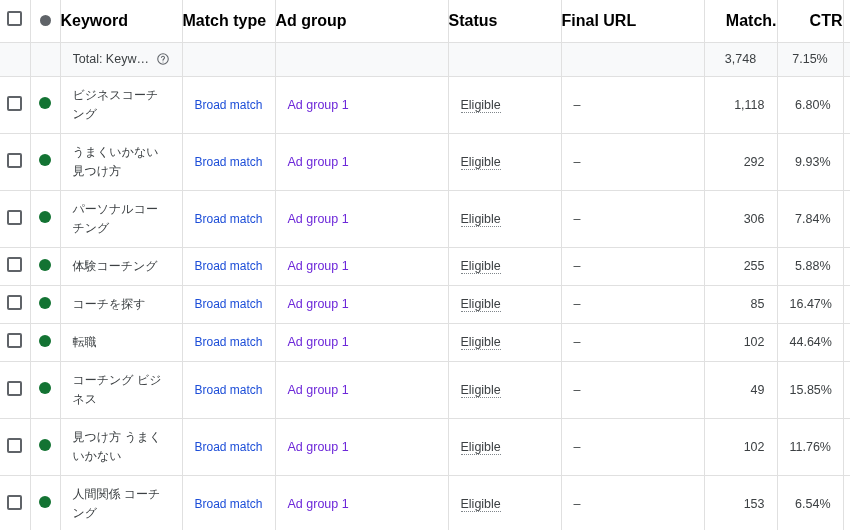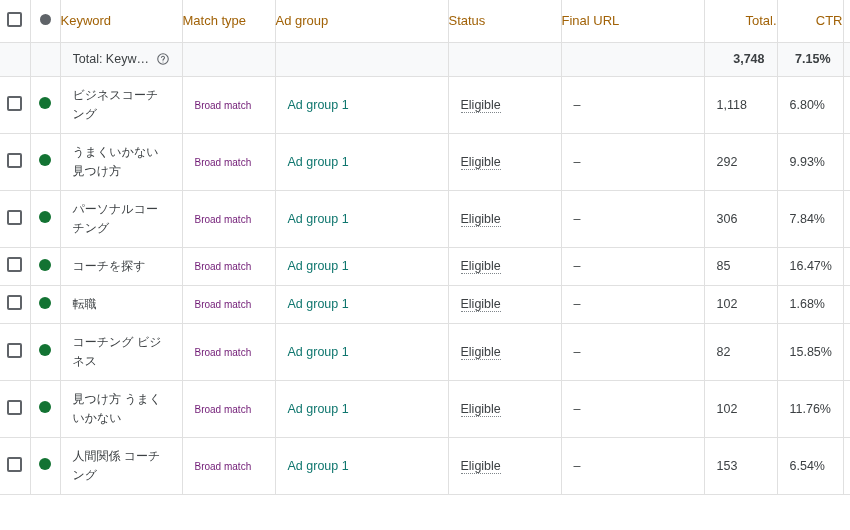--- a/index.html
+++ b/index.html
@@ -31,23 +31,23 @@
   .col-status { width: 113px; }
   .col-url    { width: 143px; }
   .col-impr   { width: 73px; }
   .col-ctr    { width: 66px; }
   .col-end    { width: 7px; }
 
   
   thead th {
     height: 42px;
     background: #ffffff;
-    font-size: 13px;
-    font-weight: normal;
-    color: #a16207;
+    font-size: 16px;
+    font-weight: bold;
+    color: #000000;
     text-align: left;
     padding: 0 12px;
     white-space: nowrap;
     border-bottom: 1px solid #dadce0;
   }
   thead th.num { text-align: right; }
   thead th.tight { padding: 0; text-align: center; }
 
   .hdr-checkbox {
     width: 15px; height: 15px;
@@ -65,21 +65,21 @@
 
   
   tr.total-row td {
     height: 34px;
     background: #f8f9fa;
     font-size: 12.5px;
     color: #3c4043;
     padding: 0 12px;
     white-space: nowrap;
   }
-  tr.total-row td.num { text-align: right; font-weight: bold; }
+  tr.total-row td.num { text-align: center; }
   .total-label-wrap {
     display: flex;
     align-items: center;
     justify-content: space-between;
     gap: 6px;
   }
   .total-text {
     overflow: hidden;
     text-overflow: ellipsis;
     white-space: nowrap;
@@ -115,36 +115,36 @@
     background: #137333;
     display: inline-block;
   }
 
   .kw-text {
     font-size: 12px;
     line-height: 19px;
     color: #3c4043;
     word-break: break-all;
   }
-  .match-text { font-size: 10px; color: #701a75; white-space: nowrap; }
+  .match-text { font-size: 12px; color: #1d4ed8; white-space: nowrap; }
   .adg-link {
     font-size: 12.5px;
-    color: #0f766e;
+    color: #6d28d9;
     text-decoration: none;
     cursor: pointer;
   }
   .status-ok {
     font-size: 12.5px;
     color: #3c4043;
     border-bottom: 1px dotted #80868b;
     cursor: default;
     display: inline;
   }
   .url-dash { font-size: 12.5px; color: #3c4043; }
-  td.num { white-space: nowrap; }
+  td.num { text-align: right; white-space: nowrap; }
   td.cell-end { padding: 0; border-right: none; }
   thead th.col-end { border-right: none; }
 </style>
 </head>
 <body>
 
 <table class="table">
   <colgroup>
     <col class="col-check">
       <col class="col-dot">
@@ -164,21 +164,21 @@
         <span class="hdr-checkbox"></span>
       </th>
       <th class="tight">
         <span class="hdr-dot"></span>
       </th>
       <th>Keyword</th>
       <th>Match type</th>
       <th>Ad group</th>
       <th>Status</th>
       <th>Final URL</th>
-      <th class="num">Total.</th>
+      <th class="num">Match.</th>
       <th class="num">CTR</th>
       <th class="col-end"></th>
     </tr>
   </thead>
 
   <tbody>
     <tr class="total-row">
       <td></td>
       <td></td>
       <td colspan="1">
@@ -233,50 +233,62 @@
         <td><a class="adg-link">Ad group 1</a></td>
         <td><span class="status-ok">Eligible</span></td>
         <td><span class="url-dash">–</span></td>
         <td class="num">306</td>
         <td class="num">7.84%</td>
         <td class="cell-end"></td>
       </tr>
       <tr class="data-row">
         <td class="cell-check"><span class="row-checkbox"></span></td>
         <td class="cell-dot"><span class="row-dot"></span></td>
+        <td><span class="kw-text">体験コーチング</span></td>
+        <td><span class="match-text">Broad match</span></td>
+        <td><a class="adg-link">Ad group 1</a></td>
+        <td><span class="status-ok">Eligible</span></td>
+        <td><span class="url-dash">–</span></td>
+        <td class="num">255</td>
+        <td class="num">5.88%</td>
+        <td class="cell-end"></td>
+      </tr>
+      <tr class="data-row">
+        <td class="cell-check"><span class="row-checkbox"></span></td>
+        <td class="cell-dot"><span class="row-dot"></span></td>
         <td><span class="kw-text">コーチを探す</span></td>
         <td><span class="match-text">Broad match</span></td>
         <td><a class="adg-link">Ad group 1</a></td>
         <td><span class="status-ok">Eligible</span></td>
         <td><span class="url-dash">–</span></td>
         <td class="num">85</td>
         <td class="num">16.47%</td>
         <td class="cell-end"></td>
       </tr>
       <tr class="data-row">
         <td class="cell-check"><span class="row-checkbox"></span></td>
         <td class="cell-dot"><span class="row-dot"></span></td>
         <td><span class="kw-text">転職</span></td>
         <td><span class="match-text">Broad match</span></td>
         <td><a class="adg-link">Ad group 1</a></td>
         <td><span class="status-ok">Eligible</span></td>
         <td><span class="url-dash">–</span></td>
         <td class="num">102</td>
-        <td class="num">1.68%</td>
+        <td class="num">44.64%</td>
         <td class="cell-end"></td>
       </tr>
       <tr class="data-row">
         <td class="cell-check"><span class="row-checkbox"></span></td>
         <td class="cell-dot"><span class="row-dot"></span></td>
         <td><span class="kw-text">コーチング ビジネス</span></td>
         <td><span class="match-text">Broad match</span></td>
         <td><a class="adg-link">Ad group 1</a></td>
         <td><span class="status-ok">Eligible</span></td>
         <td><span class="url-dash">–</span></td>
-        <td class="num">82</td>
+        <td class="num">49</td>
         <td class="num">15.85%</td>
         <td class="cell-end"></td>
       </tr>
       <tr class="data-row">
         <td class="cell-check"><span class="row-checkbox"></span></td>
         <td class="cell-dot"><span class="row-dot"></span></td>
         <td><span class="kw-text">見つけ方 うまくいかない</span></td>
         <td><span class="match-text">Broad match</span></td>
         <td><a class="adg-link">Ad group 1</a></td>
         <td><span class="status-ok">Eligible</span></td>

